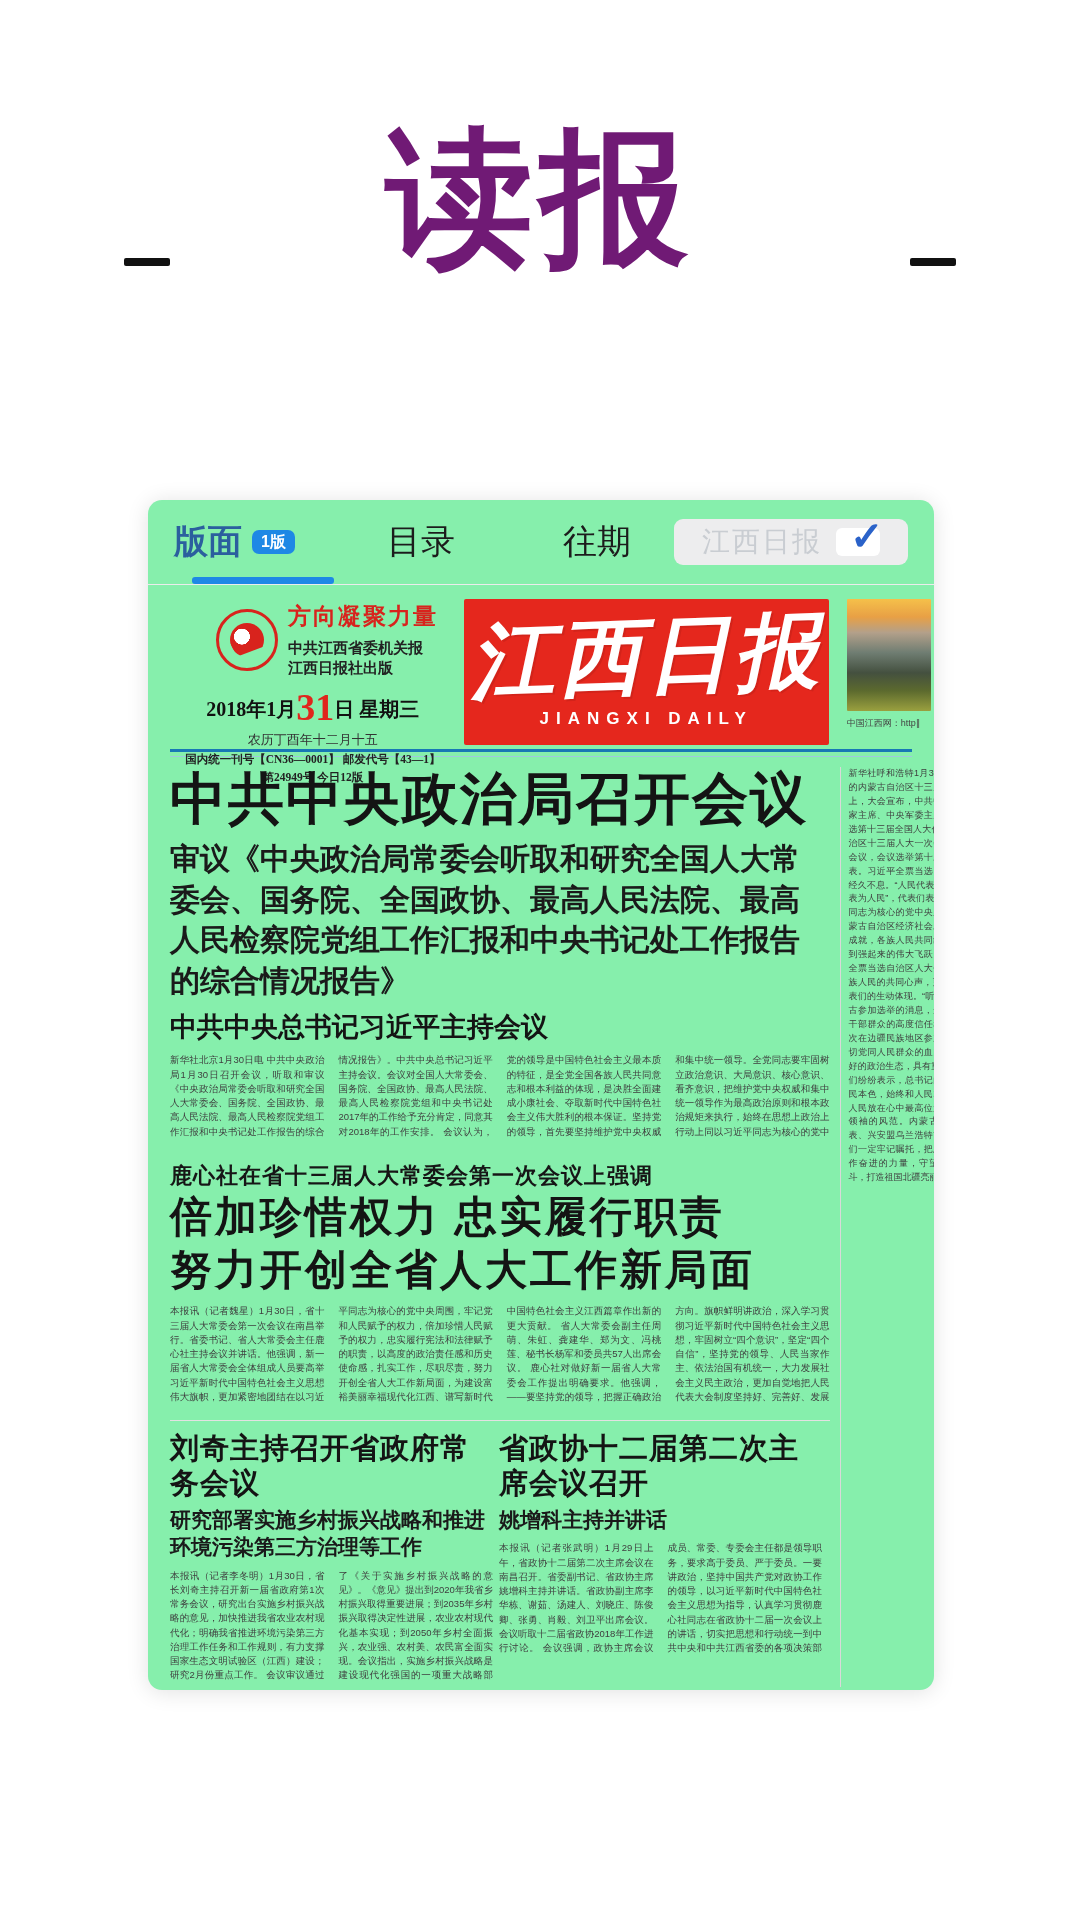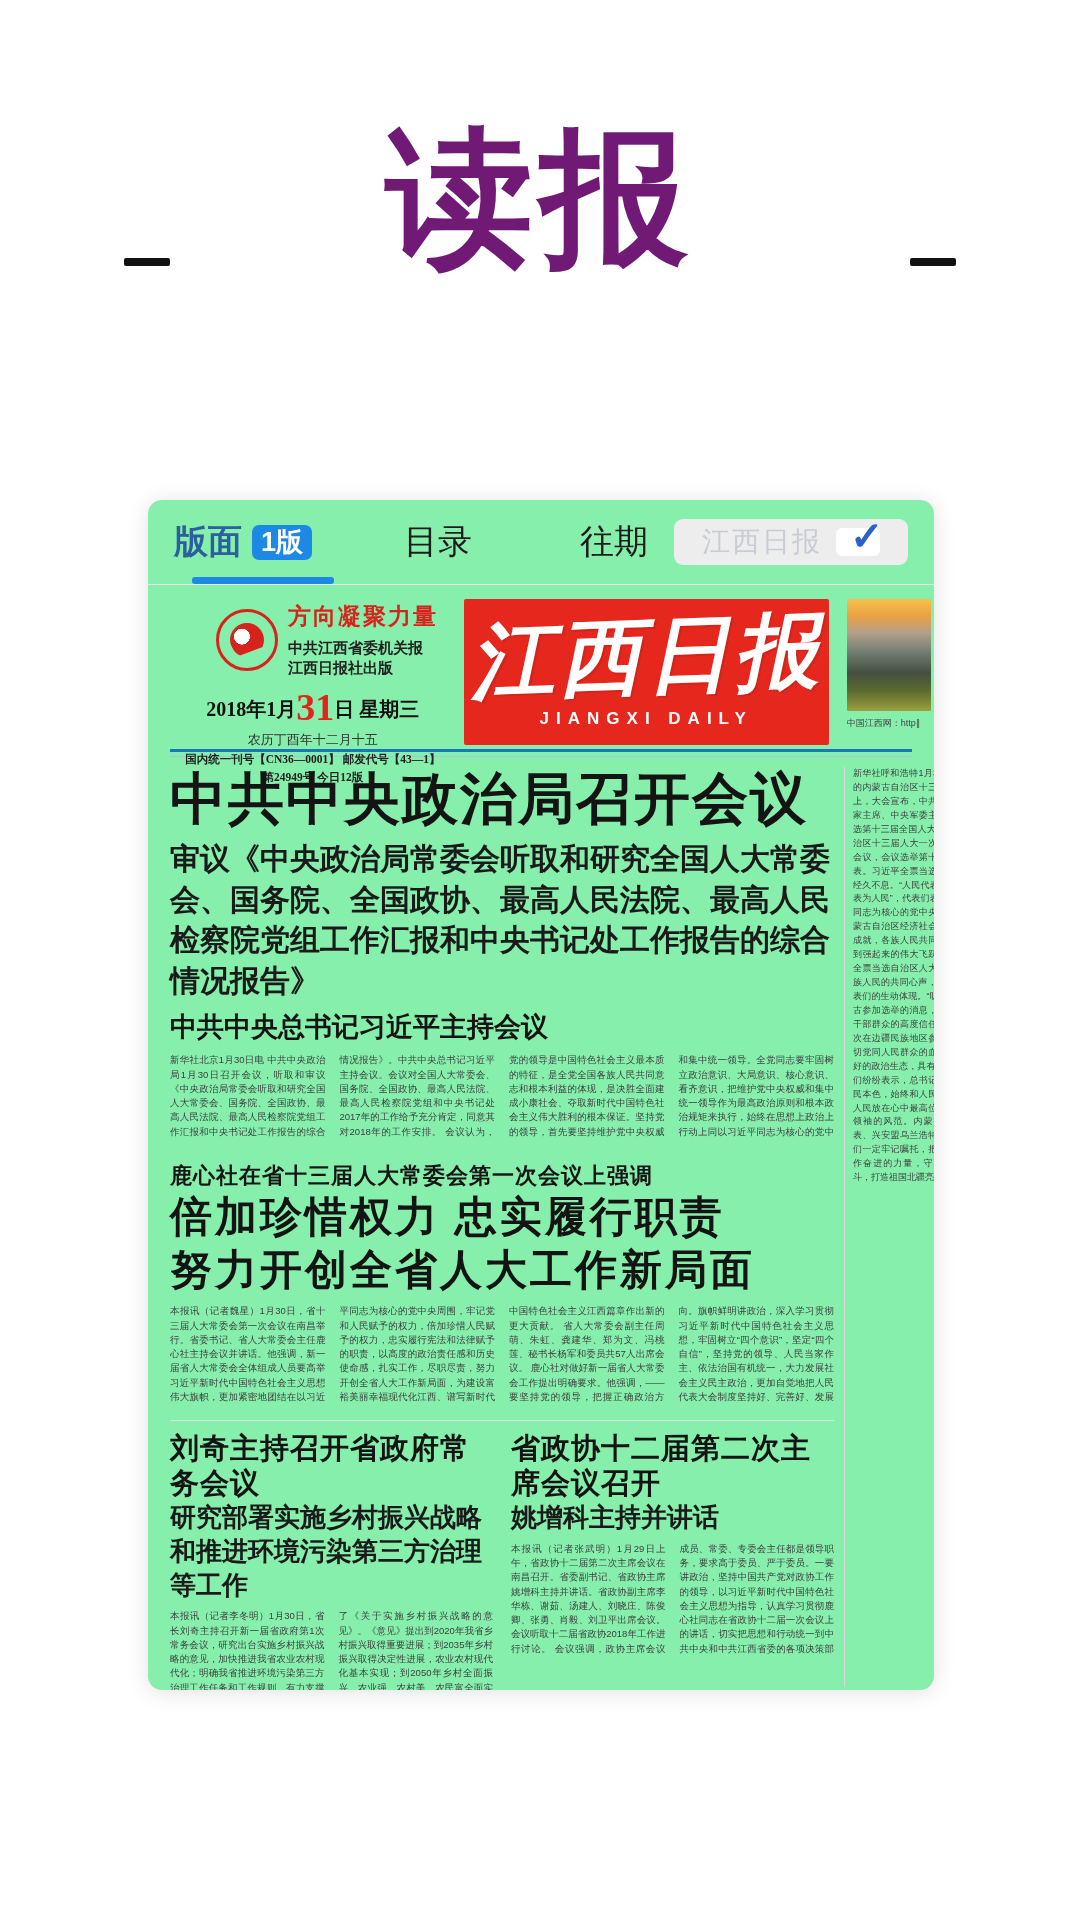--- a/index.html
+++ b/index.html
@@ -15,21 +15,21 @@
 
   
   .card{position:absolute;left:148px;top:500px;width:786px;height:1190px;background:#86efac;
     border-radius:14px;box-shadow:0 2px 22px rgba(0,0,0,.12);overflow:hidden;}
 
   
   .tabbar{height:84px;display:flex;align-items:center;padding:0 26px;position:relative;
     border-bottom:1px solid #ececec;}
   .tab{font-size:34px;color:#1c1c1c;display:flex;align-items:center;position:relative;}
   .tab.active{color:#2b5f9e;font-weight:bold;}
-  .tab-badge{margin-left:10px;background:#1e88e5;color:#fff;font-size:27px;font-weight:bold;
+  .tab-badge{margin-left:10px;background:#1e88e5;color:#fff;font-size:16px;font-weight:bold;
     border-radius:7px;padding:4px 9px;line-height:1;}
   .tab-underline{position:absolute;left:44px;bottom:0;width:142px;height:7px;background:#1e88e5;
     border-radius:3px;}
   .tab.t2{margin-left:92px;} .tab.t3{margin-left:108px;}
   .paper-pill{margin-left:auto;width:234px;height:46px;background:#ededee;border-radius:9px;
     display:flex;align-items:center;justify-content:center;gap:14px;}
   .paper-pill .plabel{font-size:28px;color:#c9cdd2;letter-spacing:2px;}
   .check-chip{width:44px;height:28px;background:#fff;border-radius:6px;position:relative;}
   .check-chip .check{position:absolute;left:14px;top:-12px;color:#2a62c9;font-size:40px;
     font-weight:bold;line-height:1;}
@@ -80,24 +80,24 @@
   .h-sub2{font-size:27px;font-weight:900;color:#141414;margin-top:8px;
     font-family:"Liberation Sans",sans-serif;}
   .kicker{font-size:22px;font-weight:900;color:#161616;font-family:"Liberation Serif",serif;
     letter-spacing:1px;}
   .h-big2{font-size:42px;font-weight:900;color:#141414;line-height:1.25;letter-spacing:3px;}
   .bodytext{font-size:9.5px;line-height:1.5;color:#3e3e3e;text-align:justify;
     column-gap:14px;overflow:hidden;}
   .cols4{column-count:4;}
   .cols2{column-count:2;}
   .sec{margin-top:12px;}
-  .two-up{display:flex;gap:18px;margin-top:14px;border-top:1px solid #e2e2e2;padding-top:10px;}
+  .two-up{display:flex;gap:6px;margin-top:14px;border-top:1px solid #e2e2e2;padding-top:10px;}
   .half{width:323px;}
   .h-half{font-size:29px;font-weight:900;color:#141414;letter-spacing:1px;line-height:1.2;}
-  .h-half-sub{font-size:26px;font-weight:900;color:#1a1a1a;line-height:1.3;
+  .h-half-sub{font-size:21px;font-weight:900;color:#1a1a1a;line-height:1.3;margin-top:6px;
     font-family:"Liberation Serif",serif;}
   .h-num{font-size:33px;font-weight:900;color:#141414;line-height:1.28;letter-spacing:1px;}
   .side-text{font-size:9px;line-height:1.55;color:#3e3e3e;text-align:justify;width:150px;}
 </style>
 </head>
 <body>
 
 <div class="app-title">读报</div>
 <div class="dash left"></div>
 <div class="dash right"></div>

